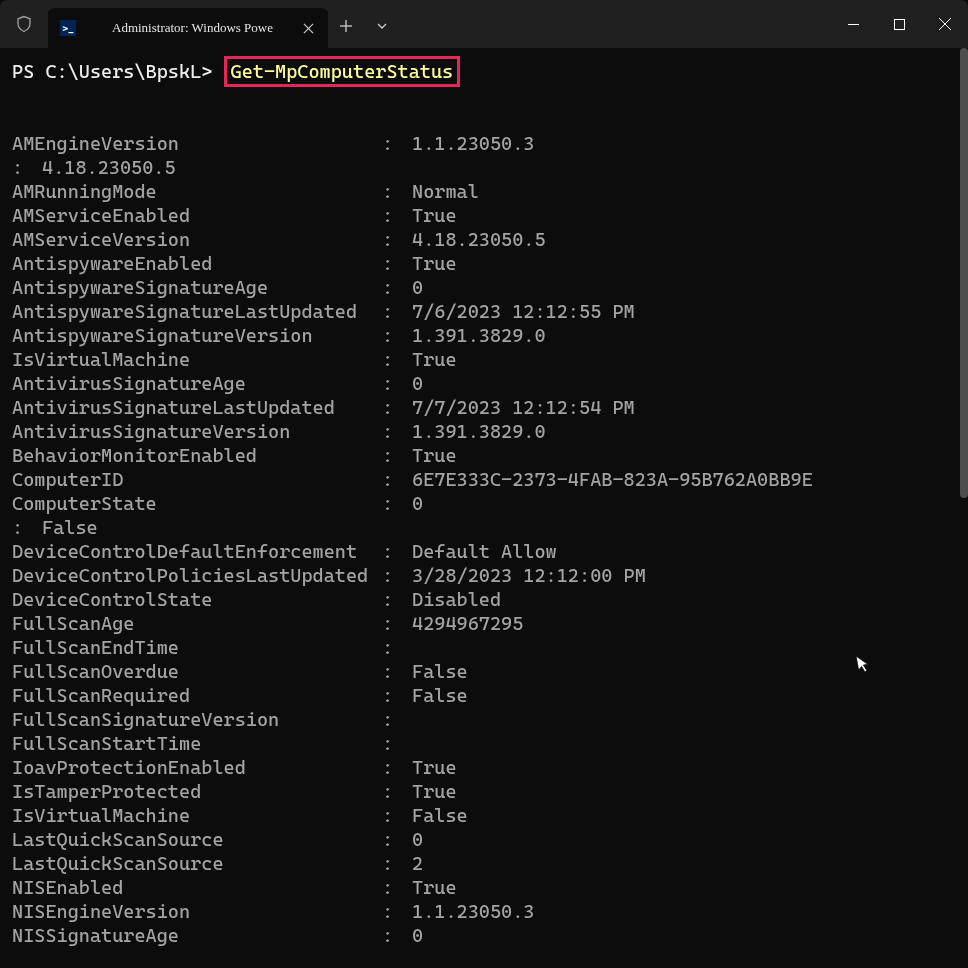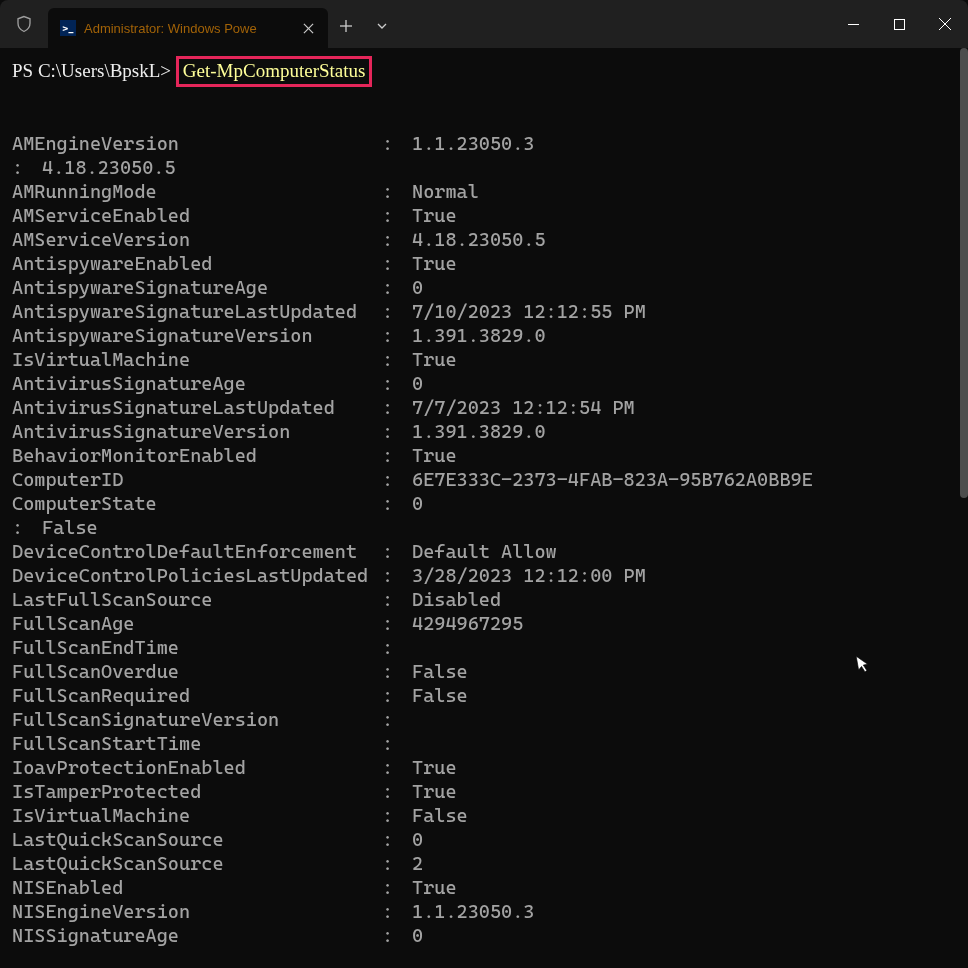--- a/index.html
+++ b/index.html
@@ -43,26 +43,27 @@
     height: 16px;
     background: #012456;
     display: flex;
     align-items: center;
     justify-content: center;
     color: #fff;
     font-size: 10px;
     font-weight: bold;
   }
   .tab-title {
-    color: #a16207;
-    font-family: Liberation Sans, sans-serif;
+    color: #e5e5e5;
+    font-family: Liberation Serif, serif;
     font-size: 13px;
     white-space: nowrap;
     overflow: hidden;
     flex: 1;
+    margin-left: 28px;
   }
   .tab-close {
     width: 20px;
     height: 20px;
     display: flex;
     align-items: center;
     justify-content: center;
     color: #ccc;
     border-radius: 3px;
   }
@@ -97,21 +98,20 @@
     height: calc(968px - 48px);
     padding: 8px 12px;
     font-size: 19px;
     line-height: 24px;
     color: #cccccc;
     position: relative;
   }
   .prompt-line {
     color: #cccccc;
     margin-bottom: 44px;
-    font-family: Liberation Serif, serif;
   }
   .prompt { color: #eeeeee; }
   .command-highlight {
     background: transparent;
     color: #ffff99;
     border: 3px solid #e5265a;
     padding: 2px 4px;
     display: inline-block;
     line-height: 1.1;
   }
@@ -204,33 +204,33 @@
     <span class="prompt">PS C:\Users\BpskL&gt;</span> <span class="command-highlight">Get-MpComputerStatus</span>
   </div>
   <div class="output-table" id="output-table">
       <div class="prop-row"><span class="prop-key">AMEngineVersion</span><span class="prop-sep">: </span><span class="prop-val">1.1.23050.3</span></div>
       <div class="prop-row"><span class="prop-sep">: </span><span class="prop-val">4.18.23050.5</span></div>
       <div class="prop-row"><span class="prop-key">AMRunningMode</span><span class="prop-sep">: </span><span class="prop-val">Normal</span></div>
       <div class="prop-row"><span class="prop-key">AMServiceEnabled</span><span class="prop-sep">: </span><span class="prop-val">True</span></div>
       <div class="prop-row"><span class="prop-key">AMServiceVersion</span><span class="prop-sep">: </span><span class="prop-val">4.18.23050.5</span></div>
       <div class="prop-row"><span class="prop-key">AntispywareEnabled</span><span class="prop-sep">: </span><span class="prop-val">True</span></div>
       <div class="prop-row"><span class="prop-key">AntispywareSignatureAge</span><span class="prop-sep">: </span><span class="prop-val">0</span></div>
-      <div class="prop-row"><span class="prop-key">AntispywareSignatureLastUpdated</span><span class="prop-sep">: </span><span class="prop-val">7/10/2023 12:12:55 PM</span></div>
+      <div class="prop-row"><span class="prop-key">AntispywareSignatureLastUpdated</span><span class="prop-sep">: </span><span class="prop-val">7/6/2023 12:12:55 PM</span></div>
       <div class="prop-row"><span class="prop-key">AntispywareSignatureVersion</span><span class="prop-sep">: </span><span class="prop-val">1.391.3829.0</span></div>
       <div class="prop-row"><span class="prop-key">IsVirtualMachine</span><span class="prop-sep">: </span><span class="prop-val">True</span></div>
       <div class="prop-row"><span class="prop-key">AntivirusSignatureAge</span><span class="prop-sep">: </span><span class="prop-val">0</span></div>
       <div class="prop-row"><span class="prop-key">AntivirusSignatureLastUpdated</span><span class="prop-sep">: </span><span class="prop-val">7/7/2023 12:12:54 PM</span></div>
       <div class="prop-row"><span class="prop-key">AntivirusSignatureVersion</span><span class="prop-sep">: </span><span class="prop-val">1.391.3829.0</span></div>
       <div class="prop-row"><span class="prop-key">BehaviorMonitorEnabled</span><span class="prop-sep">: </span><span class="prop-val">True</span></div>
       <div class="prop-row"><span class="prop-key">ComputerID</span><span class="prop-sep">: </span><span class="prop-val">6E7E333C-2373-4FAB-823A-95B762A0BB9E</span></div>
       <div class="prop-row"><span class="prop-key">ComputerState</span><span class="prop-sep">: </span><span class="prop-val">0</span></div>
       <div class="prop-row"><span class="prop-sep">: </span><span class="prop-val">False</span></div>
       <div class="prop-row"><span class="prop-key">DeviceControlDefaultEnforcement</span><span class="prop-sep">: </span><span class="prop-val">Default Allow</span></div>
       <div class="prop-row"><span class="prop-key">DeviceControlPoliciesLastUpdated</span><span class="prop-sep">: </span><span class="prop-val">3/28/2023 12:12:00 PM</span></div>
-      <div class="prop-row"><span class="prop-key">LastFullScanSource</span><span class="prop-sep">: </span><span class="prop-val">Disabled</span></div>
+      <div class="prop-row"><span class="prop-key">DeviceControlState</span><span class="prop-sep">: </span><span class="prop-val">Disabled</span></div>
       <div class="prop-row"><span class="prop-key">FullScanAge</span><span class="prop-sep">: </span><span class="prop-val">4294967295</span></div>
       <div class="prop-row"><span class="prop-key">FullScanEndTime</span><span class="prop-sep">: </span><span class="prop-val"></span></div>
       <div class="prop-row"><span class="prop-key">FullScanOverdue</span><span class="prop-sep">: </span><span class="prop-val">False</span></div>
       <div class="prop-row"><span class="prop-key">FullScanRequired</span><span class="prop-sep">: </span><span class="prop-val">False</span></div>
       <div class="prop-row"><span class="prop-key">FullScanSignatureVersion</span><span class="prop-sep">: </span><span class="prop-val"></span></div>
       <div class="prop-row"><span class="prop-key">FullScanStartTime</span><span class="prop-sep">: </span><span class="prop-val"></span></div>
       <div class="prop-row"><span class="prop-key">IoavProtectionEnabled</span><span class="prop-sep">: </span><span class="prop-val">True</span></div>
       <div class="prop-row"><span class="prop-key">IsTamperProtected</span><span class="prop-sep">: </span><span class="prop-val">True</span></div>
       <div class="prop-row"><span class="prop-key">IsVirtualMachine</span><span class="prop-sep">: </span><span class="prop-val">False</span></div>
       <div class="prop-row"><span class="prop-key">LastQuickScanSource</span><span class="prop-sep">: </span><span class="prop-val">0</span></div>

